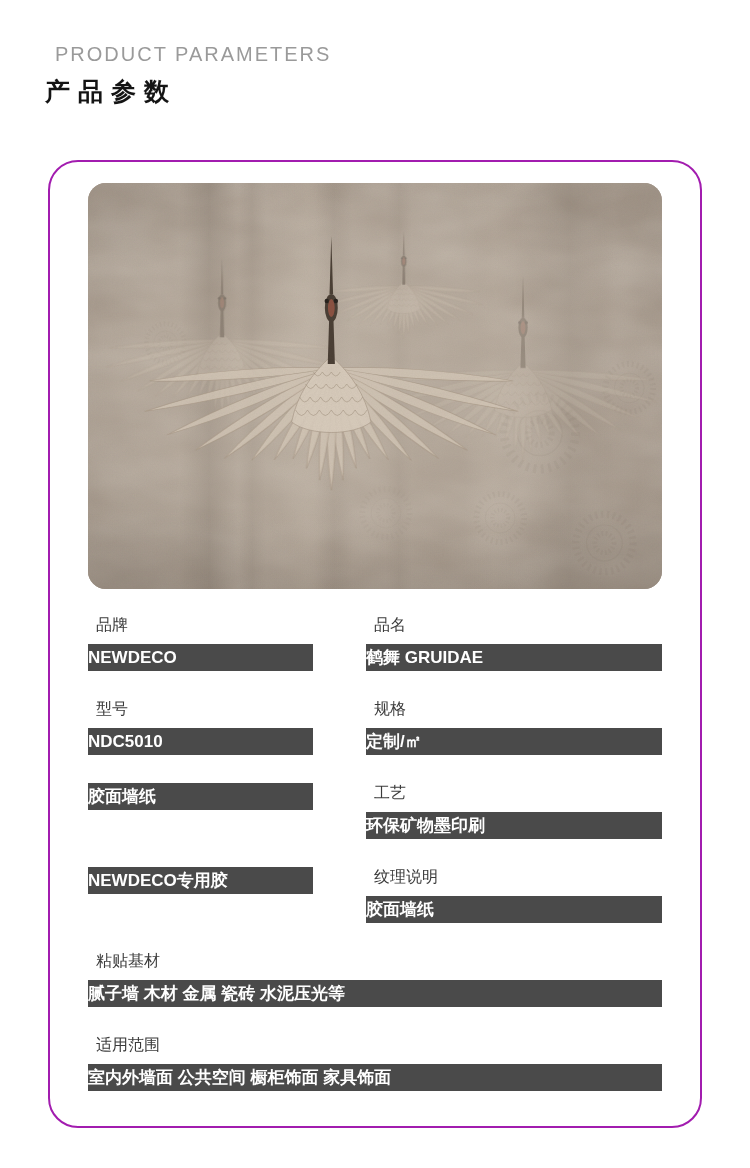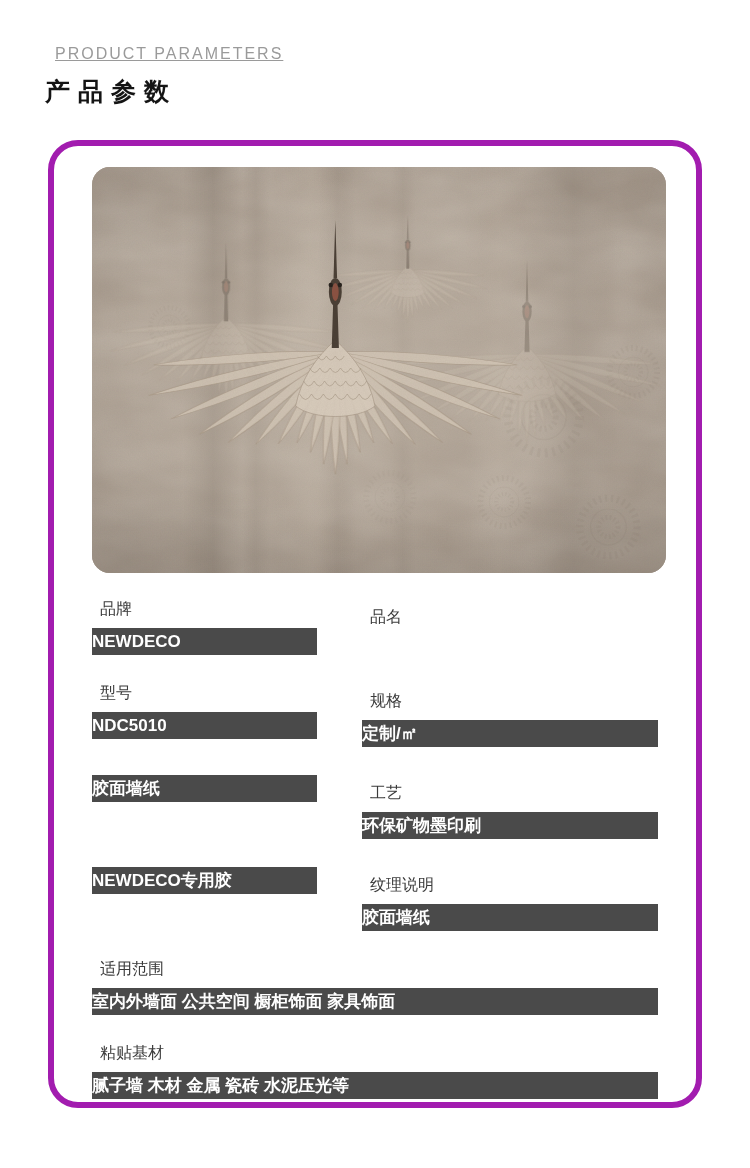--- a/index.html
+++ b/index.html
@@ -4,45 +4,45 @@
 <style>
   html,body{margin:0;padding:0;}
   body{
     width:750px;height:1168px;position:relative;background:#ffffff;
     font-family:"Liberation Sans","DejaVu Sans",sans-serif;
     overflow:hidden;
   }
   
   .header{position:absolute;left:45px;top:40px;}
   .title-en{
-    margin:0 0 0 10px;font-size:16px;line-height:28px;font-weight:400;
-    letter-spacing:2px;color:#9a9a9a;text-decoration:underline;
+    margin:0 0 0 10px;font-size:20px;line-height:28px;font-weight:400;
+    letter-spacing:2px;color:#9a9a9a;
   }
   .title-cn{
     margin:8px 0 11px 0;font-size:25px;line-height:30px;font-weight:700;
     letter-spacing:8px;color:#141414;
   }
   
   .card{
-    position:absolute;left:48px;top:140px;width:654px;height:968px;
-    box-sizing:border-box;border:6px solid #a21caf;border-radius:30px;
+    position:absolute;left:48px;top:160px;width:654px;height:968px;
+    box-sizing:border-box;border:2px solid #a21caf;border-radius:30px;
     padding:21px 38px 0 38px;background:#ffffff;
   }
   .product-image{
     width:574px;height:406px;border-radius:18px;overflow:hidden;
     background:#a89b8e;
   }
   .product-image svg{display:block;}
   
   .param-grid{
     margin-top:26px;display:flex;flex-wrap:wrap;justify-content:space-between;
   }
   .field{margin-bottom:28px;}
   .field.half-l{width:225px;}
-  .field.half-r{width:296px;margin-top:8px;}
+  .field.half-r{width:296px;}
   .field.full{width:574px;}
   .field-label{
     display:block;font-size:16px;line-height:20px;color:#3b3b3b;
     margin:0 0 9px 8px;
   }
   .field-bar{
     height:27px;line-height:27px;background:#4a4a4a;color:#ffffff;
     font-size:17px;font-weight:700;box-sizing:border-box;
     white-space:nowrap;overflow:hidden;
   }
@@ -179,20 +179,21 @@
   </div>
 
   <div class="param-grid">
 
     <div class="field half-l">
       <span class="field-label">品牌</span>
       <div class="field-bar">NEWDECO</div>
     </div>
     <div class="field half-r">
       <span class="field-label">品名</span>
+      <div class="field-bar">鹤舞 GRUIDAE</div>
     </div>
 
     <div class="field half-l">
       <span class="field-label">型号</span>
       <div class="field-bar">NDC5010</div>
     </div>
     <div class="field half-r">
       <span class="field-label">规格</span>
       <div class="field-bar">定制/㎡</div>
     </div>
@@ -204,26 +205,26 @@
       <span class="field-label">工艺</span>
       <div class="field-bar">环保矿物墨印刷</div>
     </div>
 
     <div class="field half-l">
       <div class="field-bar">NEWDECO专用胶</div>
     </div>
     <div class="field half-r">
       <span class="field-label">纹理说明</span>
       <div class="field-bar">胶面墙纸</div>
+    </div>
+
+    <div class="field full">
+      <span class="field-label">粘贴基材</span>
+      <div class="field-bar">腻子墙 木材 金属 瓷砖 水泥压光等</div>
     </div>
 
     <div class="field full">
       <span class="field-label">适用范围</span>
       <div class="field-bar">室内外墙面 公共空间 橱柜饰面 家具饰面</div>
     </div>
 
-    <div class="field full">
-      <span class="field-label">粘贴基材</span>
-      <div class="field-bar">腻子墙 木材 金属 瓷砖 水泥压光等</div>
-    </div>
-
   </div>
 </div>
 
 </body></html>

